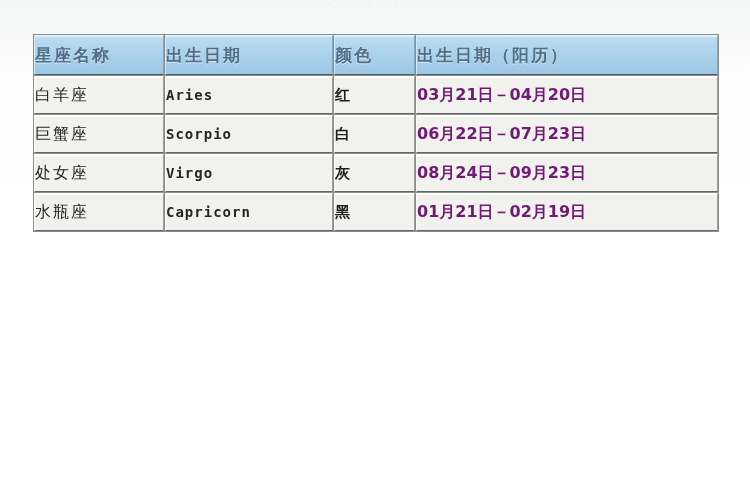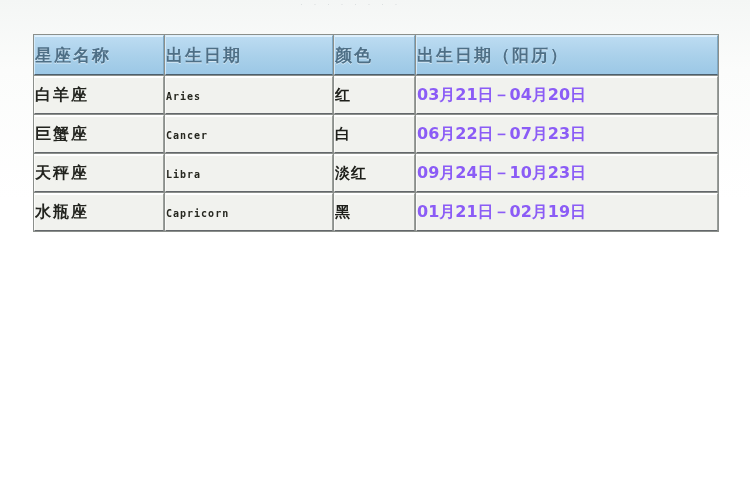--- a/index.html
+++ b/index.html
@@ -94,46 +94,46 @@
 
   
   col.c-name  { width: 130px; }
   col.c-en    { width: 168px; }
   col.c-color { width: 81px;  }
   col.c-date  { width: 302px; }
 
   .cn-text {
     font-family: "DejaVu Sans", "Liberation Sans", sans-serif;
     font-size: 16px;
-    font-weight: 700;
+    font-weight: 400;
     color: #23241f;
     letter-spacing: 2px;
   }
 
   .en-text {
     font-family: "DejaVu Sans Mono", "Liberation Mono", monospace;
-    font-size: 10px;
+    font-size: 14px;
     font-weight: 600;
     color: #26271f;
     letter-spacing: 1px;
   }
 
   .color-text {
     font-family: "DejaVu Sans", "Liberation Sans", sans-serif;
     font-size: 15px;
     font-weight: 700;
     color: #1e1f1a;
     letter-spacing: 1px;
   }
 
   .date-text {
     font-family: "DejaVu Sans", "Liberation Sans", sans-serif;
     font-size: 16px;
     font-weight: 700;
-    color: #8b5cf6;
+    color: #701a75;
     letter-spacing: 0px;
   }
 </style>
 </head>
 <body>
 
 <div id="page">
 
   <div class="top-remnant">· · · · ·   · ·    ·</div>
 
@@ -165,33 +165,33 @@
           <td><span class="cn-text">白羊座</span></td>
           <td><span class="en-text">Aries</span></td>
           <td><span class="color-text">红</span></td>
           <td><span class="date-text">03月21日－04月20日</span></td>
         </tr>
 
 
 
         <tr>
           <td><span class="cn-text">巨蟹座</span></td>
-          <td><span class="en-text">Cancer</span></td>
+          <td><span class="en-text">Scorpio</span></td>
           <td><span class="color-text">白</span></td>
           <td><span class="date-text">06月22日－07月23日</span></td>
         </tr>
 
 
-
-        <tr>
-          <td><span class="cn-text">天秤座</span></td>
-          <td><span class="en-text">Libra</span></td>
-          <td><span class="color-text">淡红</span></td>
-          <td><span class="date-text">09月24日－10月23日</span></td>
-        </tr>
+        <tr>
+          <td><span class="cn-text">处女座</span></td>
+          <td><span class="en-text">Virgo</span></td>
+          <td><span class="color-text">灰</span></td>
+          <td><span class="date-text">08月24日－09月23日</span></td>
+        </tr>
+
 
 
 
 
         <tr>
           <td><span class="cn-text">水瓶座</span></td>
           <td><span class="en-text">Capricorn</span></td>
           <td><span class="color-text">黑</span></td>
           <td><span class="date-text">01月21日－02月19日</span></td>
         </tr>

